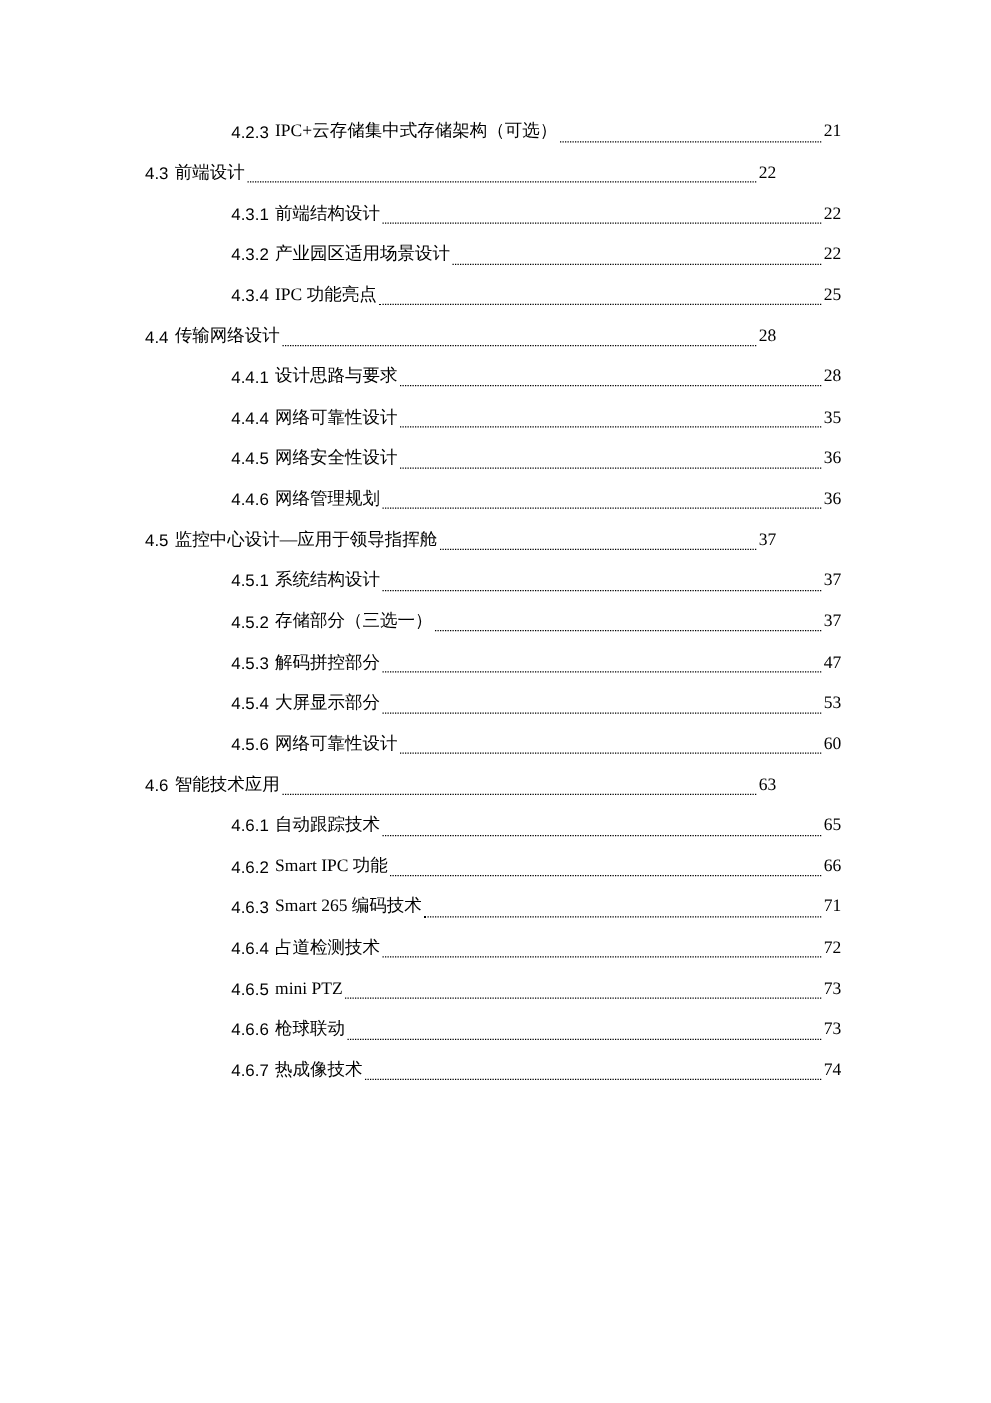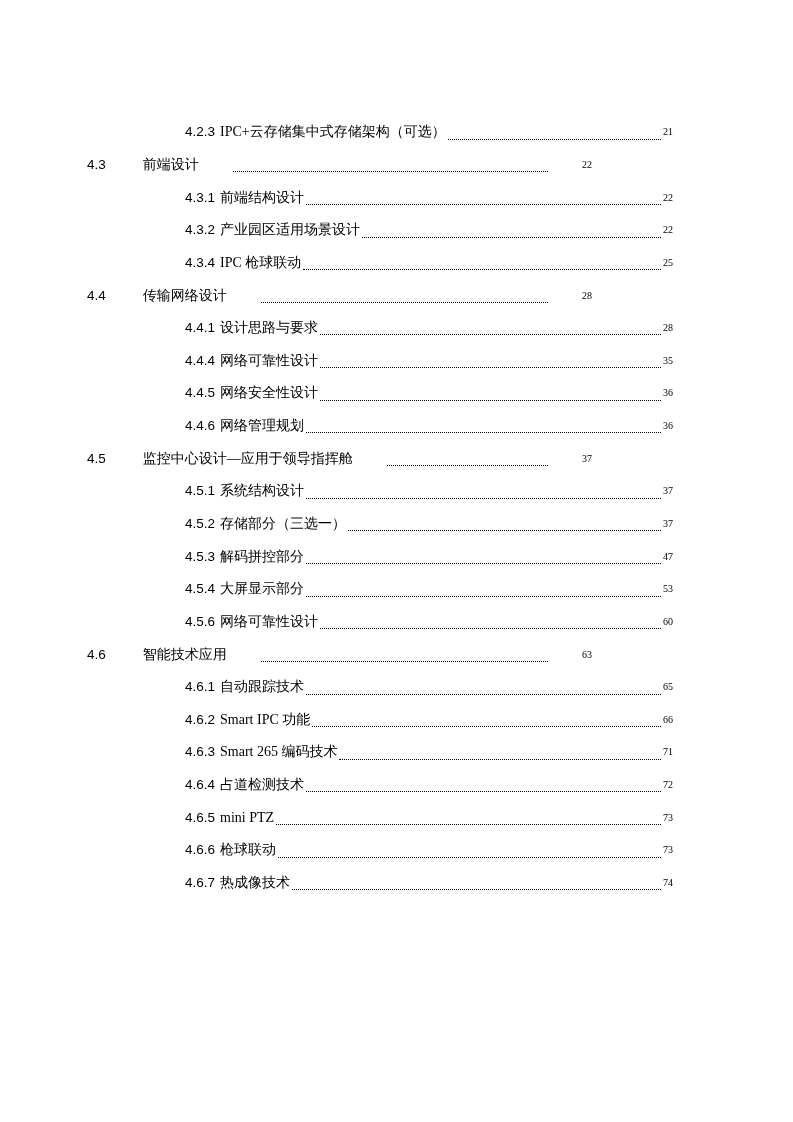--- a/index.html
+++ b/index.html
@@ -11,32 +11,32 @@
       width: 793px;
       height: 1122px;
       position: relative;
       overflow: hidden;
       font-family: "Liberation Serif", "DejaVu Serif", serif;
       color: #000000;
     }
     .toc {
       position: absolute;
       left: 0;
-      top: 116px;
+      top: 90px;
       width: 793px;
     }
     .toc-row {
       position: relative;
       height: 32.65px;
       display: flex;
       align-items: center;
       font-size: 14px;
       line-height: 18px;
     }
-    .toc-row.level-2 { padding-left: 87px; width: 505px; gap: 32px; }
+    .toc-row.level-2 { padding-left: 116px; width: 505px; }
     .toc-row.level-3 { padding-left: 185px; width: 488px; }
     .toc-row .num {
       font-family: "Liberation Sans", "DejaVu Sans", sans-serif;
       font-size: 13.5px;
       white-space: nowrap;
       margin-right: 5px;
     }
     .toc-row .title {
       white-space: nowrap;
       font-size: 14px;
@@ -44,21 +44,21 @@
     .toc-row .leader {
       flex: 1;
       height: 1px;
       margin: 0 2px 0 2px;
       align-self: flex-end;
       margin-bottom: 9px;
       border-bottom: 1.2px dotted #000;
     }
     .toc-row .page {
       white-space: nowrap;
-      font-size: 10px;
+      font-size: 14px;
       text-align: center;
     }
   </style>
 </head>
 <body>
 
 <div class="toc">
   <div class="toc-row level-3">
     <span class="num">4.2.3</span>
     <span class="title">IPC+云存储集中式存储架构（可选）</span>
@@ -78,21 +78,21 @@
     <span class="page">22</span>
   </div>
   <div class="toc-row level-3">
     <span class="num">4.3.2</span>
     <span class="title">产业园区适用场景设计</span>
     <span class="leader"></span>
     <span class="page">22</span>
   </div>
   <div class="toc-row level-3">
     <span class="num">4.3.4</span>
-    <span class="title">IPC 枪球联动</span>
+    <span class="title">IPC 功能亮点</span>
     <span class="leader"></span>
     <span class="page">25</span>
   </div>
   <div class="toc-row level-2">
     <span class="num">4.4</span>
     <span class="title">传输网络设计</span>
     <span class="leader"></span>
     <span class="page">28</span>
   </div>
   <div class="toc-row level-3">

